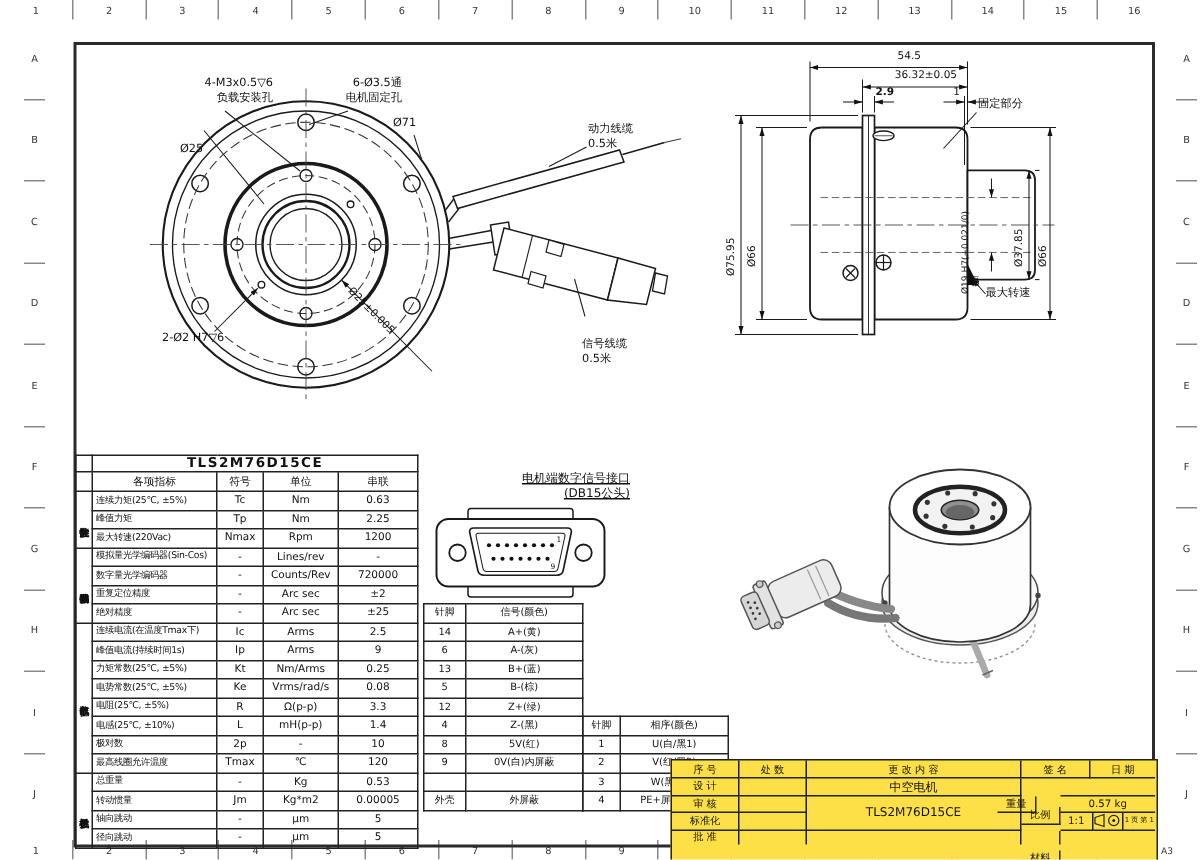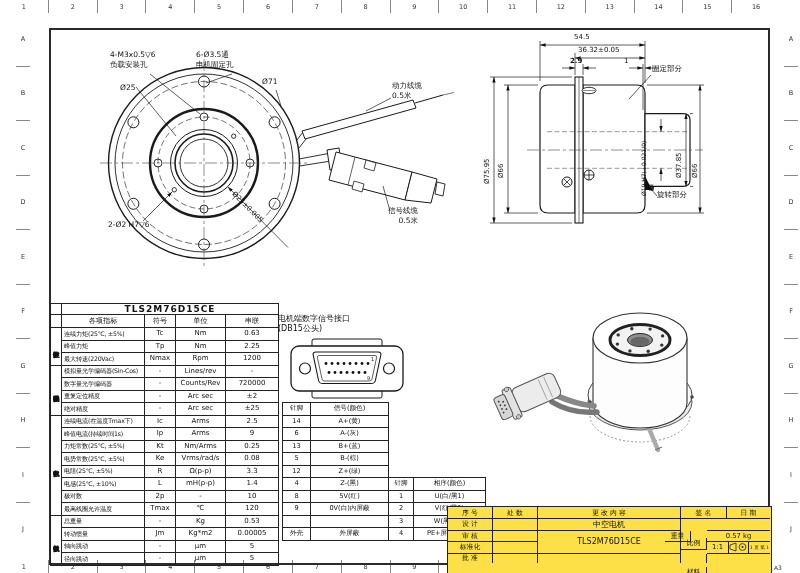--- a/index.html
+++ b/index.html
@@ -11,21 +11,21 @@
   .ruler{position:absolute;display:flex;color:#333;font-size:6.5px;}
   .ruler.h{flex-direction:row;}
   .ruler.v{flex-direction:column;}
   .ruler .rcell{flex:1;display:flex;align-items:center;justify-content:center;}
   .ruler.h .rcell{border-right:1px solid #888;height:100%;}
   .ruler.h .rcell:last-child{border-right:none;}
   .ruler.v .rcell{border-bottom:1px solid #888;width:100%;}
   .ruler.v .rcell:last-child{border-bottom:none;}
   
   .lb{position:absolute;font-size:7.5px;line-height:1.3;white-space:pre-line;}
-  .ctr{text-align:left;}
+  .ctr{text-align:right;}
   .vdim{position:absolute;writing-mode:vertical-rl;transform:rotate(180deg);
         font-size:7px;line-height:1.15;white-space:pre;letter-spacing:0;}
   .rot45{transform:rotate(45deg);transform-origin:left top;font-size:7px;}
   
   table{border-collapse:collapse;table-layout:fixed;}
   td{border:1px solid #222;padding:0 1px;font-size:7px;line-height:1;overflow:hidden;
      white-space:nowrap;text-align:center;height:12.5px;box-sizing:border-box;}
   .spec{position:absolute;left:50px;top:303px;width:228px;}
   .spec td.name{text-align:left;padding-left:2px;font-size:6.2px;letter-spacing:-0.2px;}
   .spec td.cat{writing-mode:vertical-rl;text-orientation:upright;font-size:6.5px;
@@ -299,43 +299,43 @@
       <circle cx="-3" cy="-2" r="2.2" fill="#ccc" stroke="#555" stroke-width="0.8"></circle>
       <circle cx="-3" cy="28" r="2.2" fill="#ccc" stroke="#555" stroke-width="0.8"></circle>
     </g>
   </g>
 </svg>
 
 <div class="lb ctr" style="left:110px;top:50px;width:72px;">4-M3x0.5▽6
 负载安装孔</div>
 <div class="lb ctr" style="left:196px;top:50px;width:72px;">6-Ø3.5通
 电机固定孔</div>
-<div class="lb" style="left:120px;top:83px;">Ø25</div>
+<div class="lb" style="left:120px;top:94px;">Ø25</div>
 <div class="lb" style="left:262px;top:77px;">Ø71</div>
 <div class="lb" style="left:108px;top:220px;">2-Ø2 H7▽6</div>
 <div class="lb rot45" style="left:236px;top:190px;">Ø25±0.005</div>
 <div class="lb" style="left:392px;top:81px;">动力线缆
 0.5米</div>
-<div class="lb" style="left:388px;top:206px;text-align:right;">信号线缆
+<div class="lb" style="left:388px;top:224px;">信号线缆
 0.5米</div>
 
 <div class="lb ctr" style="left:574px;top:33px;width:40px;font-size:7px;">54.5</div>
 <div class="lb ctr" style="left:578px;top:46px;width:60px;font-size:7px;">36.32±0.05</div>
 <div class="lb ctr" style="left:570px;top:57px;width:26px;font-size:7px;font-weight:bold;">2.9</div>
 <div class="lb ctr" style="left:624px;top:57px;width:16px;font-size:7px;">1</div>
 <div class="lb" style="left:652px;top:64px;">固定部分</div>
-<div class="lb" style="left:657px;top:190px;">旋转部分</div>
+<div class="lb" style="left:657px;top:190px;">最大转速</div>
 <div class="vdim" style="left:483px;top:116px;height:68px;">Ø75.95</div>
 <div class="vdim" style="left:497px;top:122px;height:56px;">Ø66</div>
 <div class="vdim" style="left:641px;top:106px;height:90px;font-size:6px;">Ø19 H7(+0.021/0)
 中空孔径</div>
 <div class="vdim" style="left:675px;top:122px;height:56px;">Ø37.85</div>
 <div class="vdim" style="left:691px;top:122px;height:56px;">Ø66</div>
 
-<div class="lb ctr" style="left:278px;top:314px;width:120px;font-size:8px;">电机端数字信号接口
+<div class="lb ctr" style="left:300px;top:314px;width:120px;font-size:8px;text-decoration:underline;">电机端数字信号接口
 (DB15公头)</div>
 
 <table class="spec">
   <colgroup>
       <col style="width:11px">
       <col style="width:83px">
       <col style="width:31px">
       <col style="width:50px">
       <col style="width:53px">
     </colgroup>

